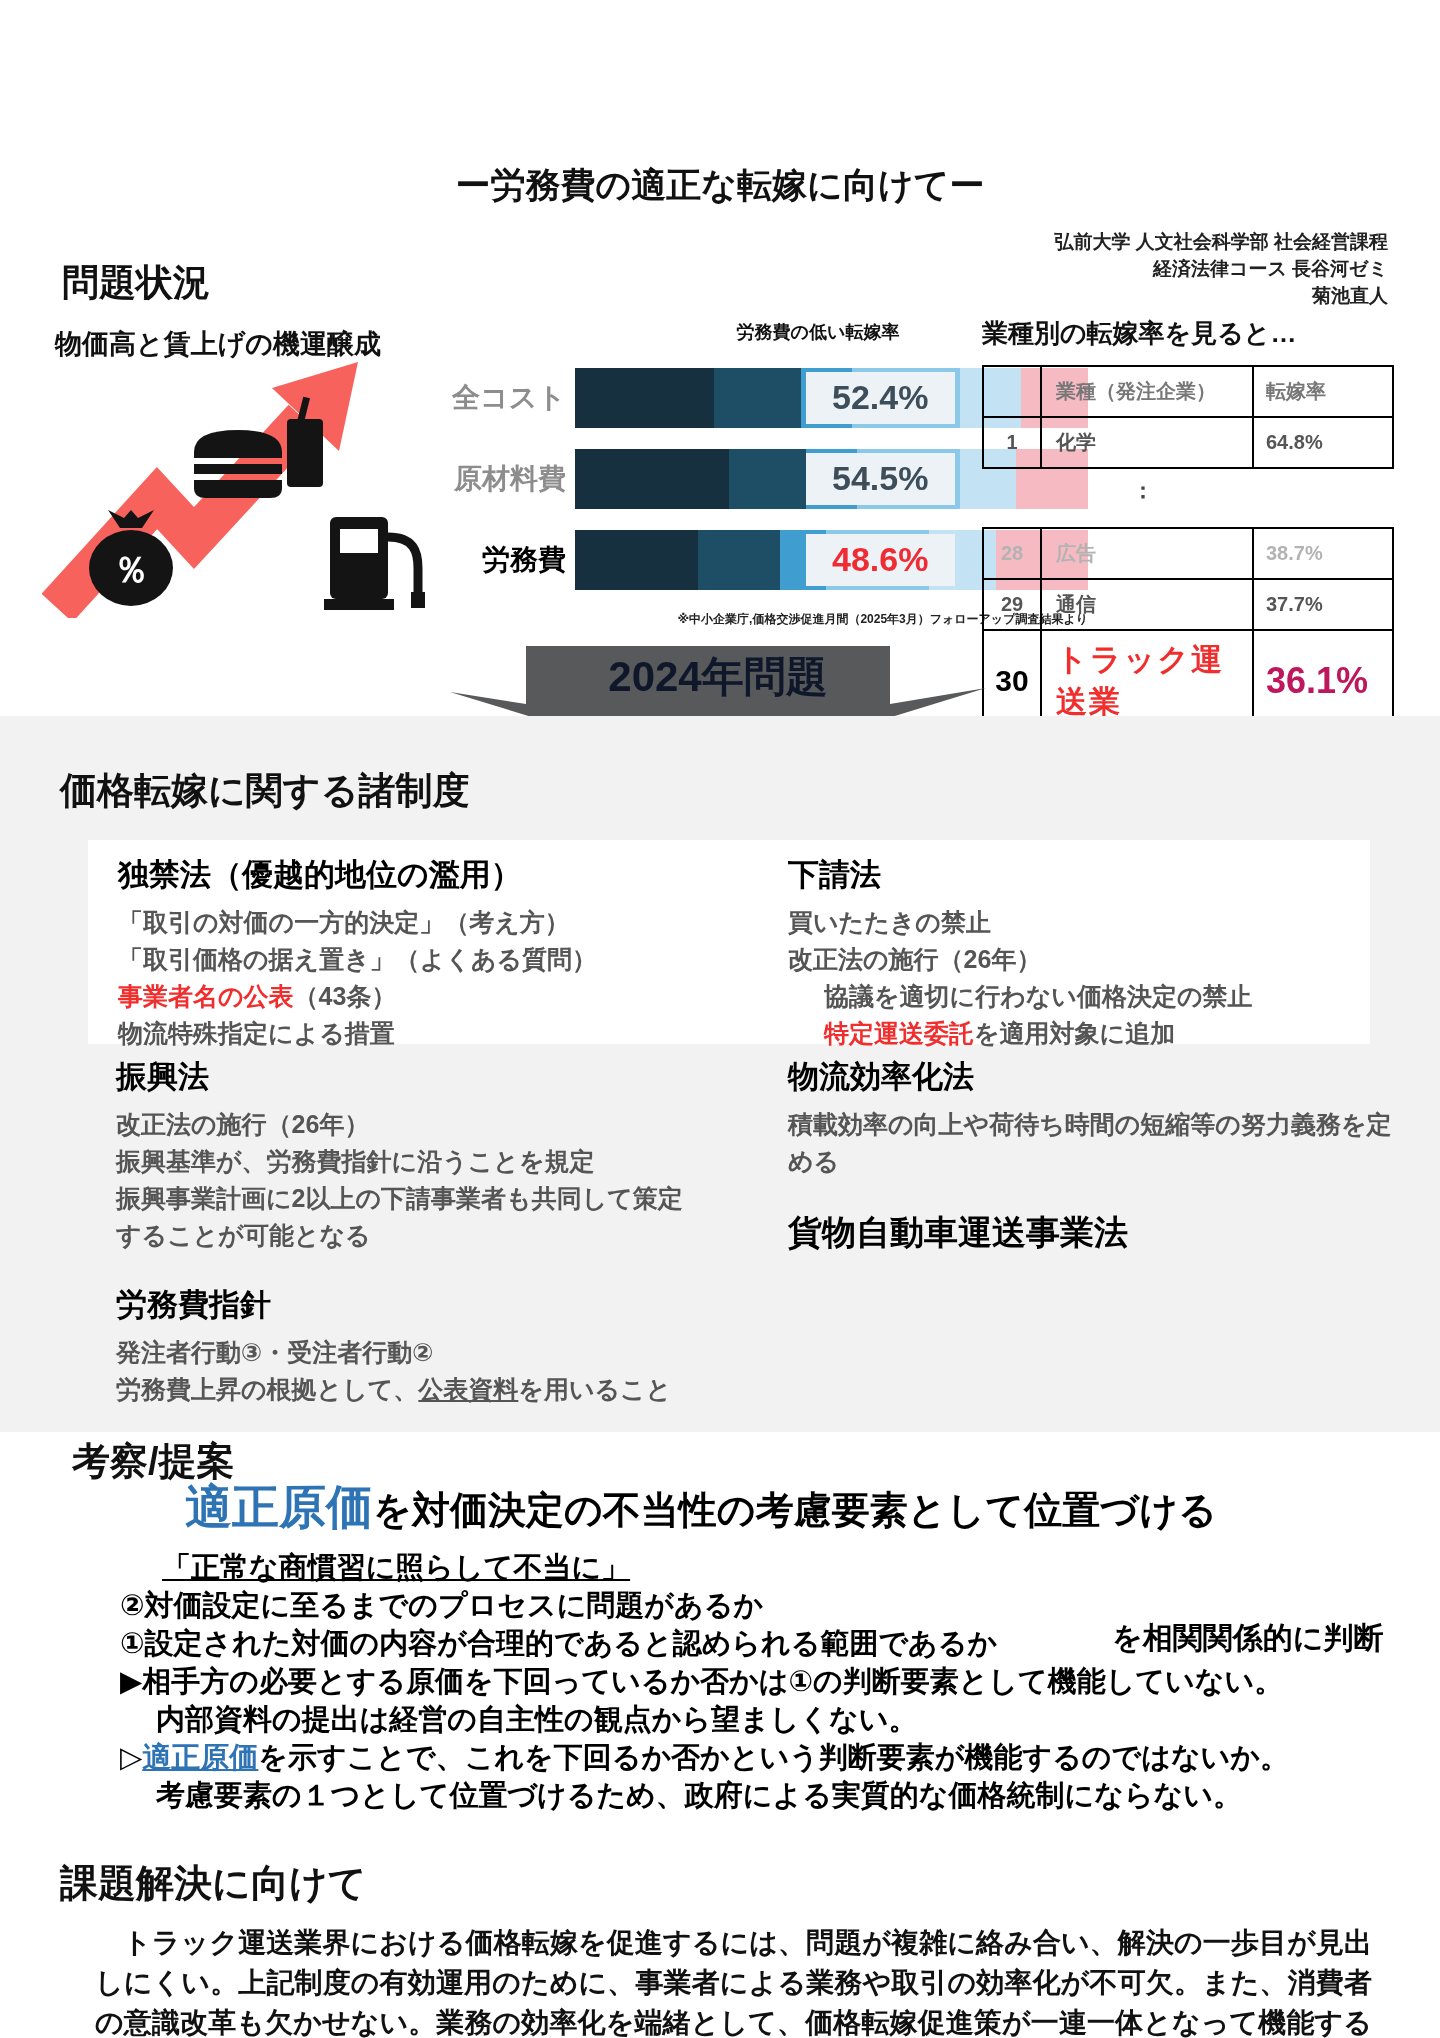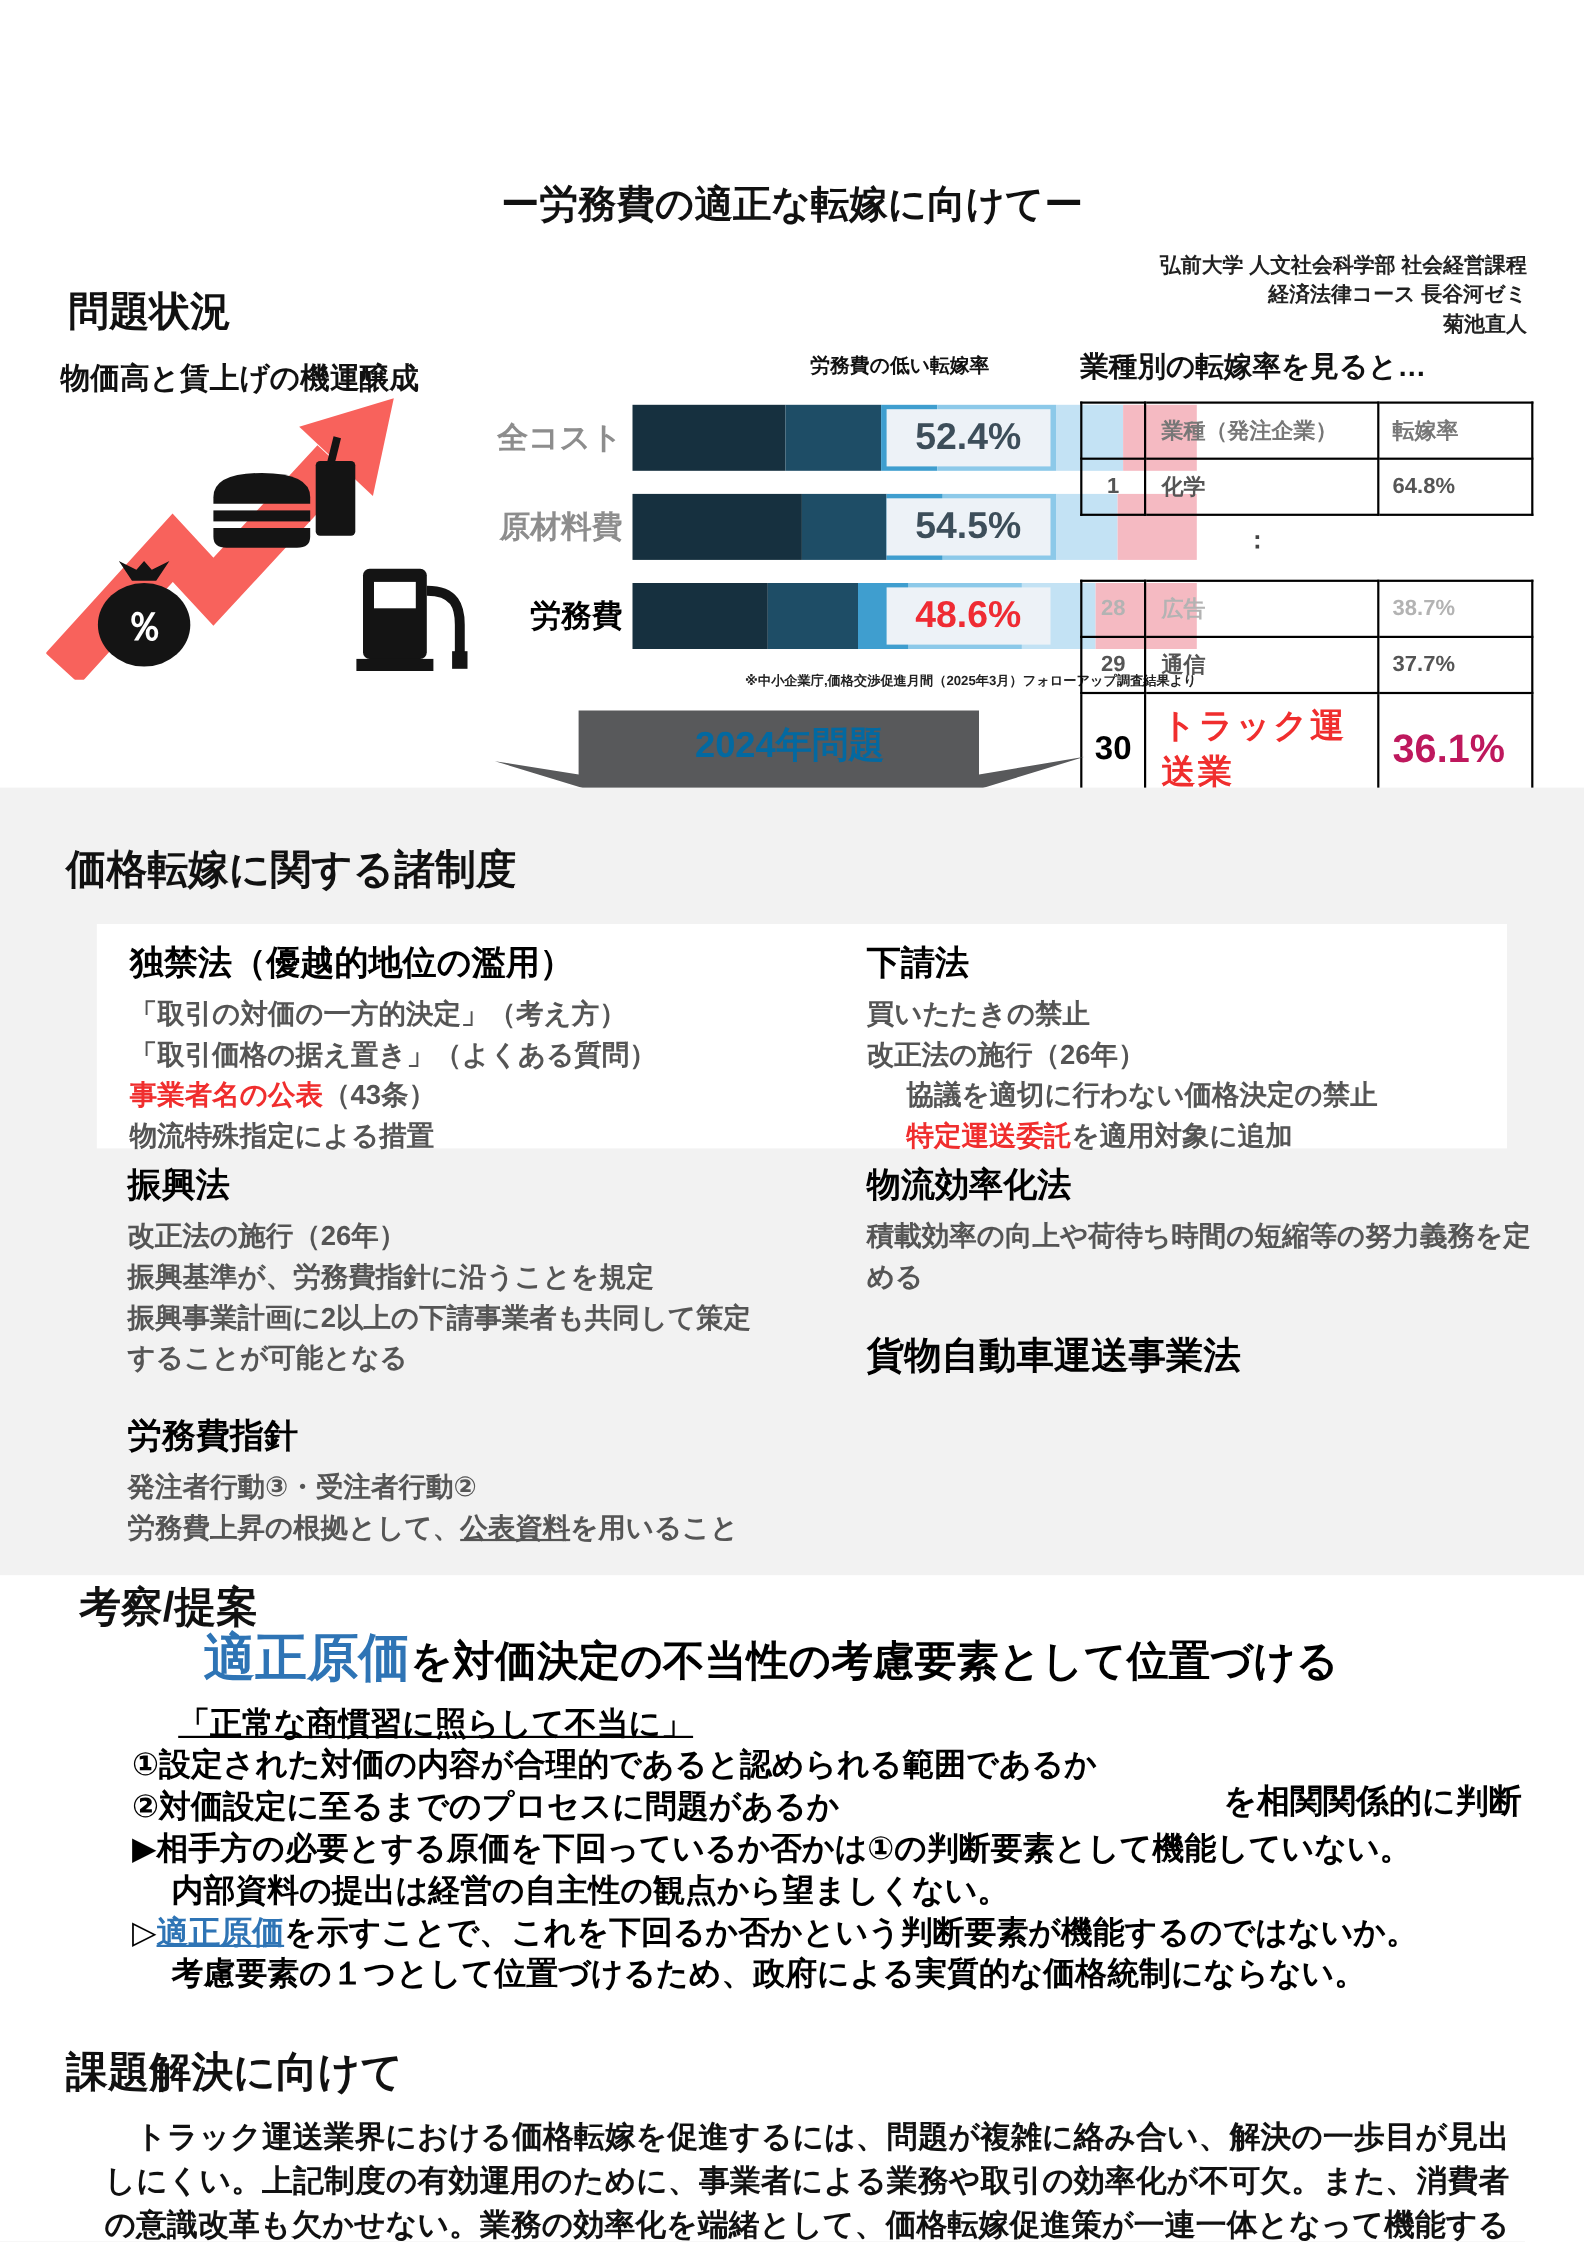--- a/index.html
+++ b/index.html
@@ -46,21 +46,21 @@
   tr.highlight td{padding-top:8px;padding-bottom:8px;}
   tr.highlight td.c-no{font-size:30px;font-weight:900;color:#000;}
   tr.highlight td.c-ind{font-size:31px;font-weight:900;color:#f02e2e;letter-spacing:2px;}
   tr.highlight td.c-rate{font-size:36px;font-weight:900;color:#be185d;}
   .colon-sep{height:44px;line-height:44px;padding-left:150px;font-size:22px;font-weight:700;color:#444;}
   .industry-note{margin-top:8px;text-align:right;font-size:11.5px;font-weight:700;color:#222;}
 
   
   .banner{position:absolute;top:642px;left:438px;width:564px;height:136px;}
   .banner-label{position:absolute;top:648px;left:520px;width:396px;text-align:center;
-                font-size:33px;font-weight:700;color:#0369a1;line-height:58px;white-space:nowrap;}
+                font-size:42px;font-weight:700;color:#0f172a;line-height:58px;white-space:nowrap;}
 
   
   .gray-section{position:absolute;top:716px;left:0;width:1440px;height:716px;background:#f2f2f2;}
   .systems-heading{position:absolute;top:50px;left:60px;font-size:37px;font-weight:900;}
   .white-box{position:absolute;top:124px;left:88px;width:1282px;height:204px;background:#ffffff;}
   .sys-heading{font-size:31px;font-weight:900;color:#000;margin:0 0 8px 0;white-space:nowrap;}
   .sys-heading.big{font-size:34px;}
   .sys-body{font-size:25px;font-weight:700;color:#555;line-height:37px;}
   .ind{padding-left:36px;}
   .red{color:#f02e2e;}
@@ -270,22 +270,22 @@
     </div>
   </div>
 
   <div class="discussion">
     <div class="disc-heading">考察/提案</div>
     <div class="disc-headline">
       <span class="blue-big">適正原価</span><span class="rest">を対価決定の不当性の考慮要素として位置づける</span>
     </div>
     <div class="disc-body">
       <div class="line quote">「正常な商慣習に照らして不当に」</div>
+      <div class="line">②対価設定に至るまでのプロセスに問題があるか</div>
       <div class="line">①設定された対価の内容が合理的であると認められる範囲であるか</div>
-      <div class="line">②対価設定に至るまでのプロセスに問題があるか</div>
       <div class="judge">を相関関係的に判断</div>
       <div class="line">▶相手方の必要とする原価を下回っているか否かは①の判断要素として機能していない。</div>
       <div class="line ind">内部資料の提出は経営の自主性の観点から望ましくない。</div>
       <div class="line"><span>▷</span><span class="blue u">適正原価</span><span>を示すことで、これを下回るか否かという判断要素が機能するのではないか。</span></div>
       <div class="line ind">考慮要素の１つとして位置づけるため、政府による実質的な価格統制にならない。</div>
     </div>
   </div>
 
   <div class="solution">
     <div class="sol-heading">課題解決に向けて</div>

